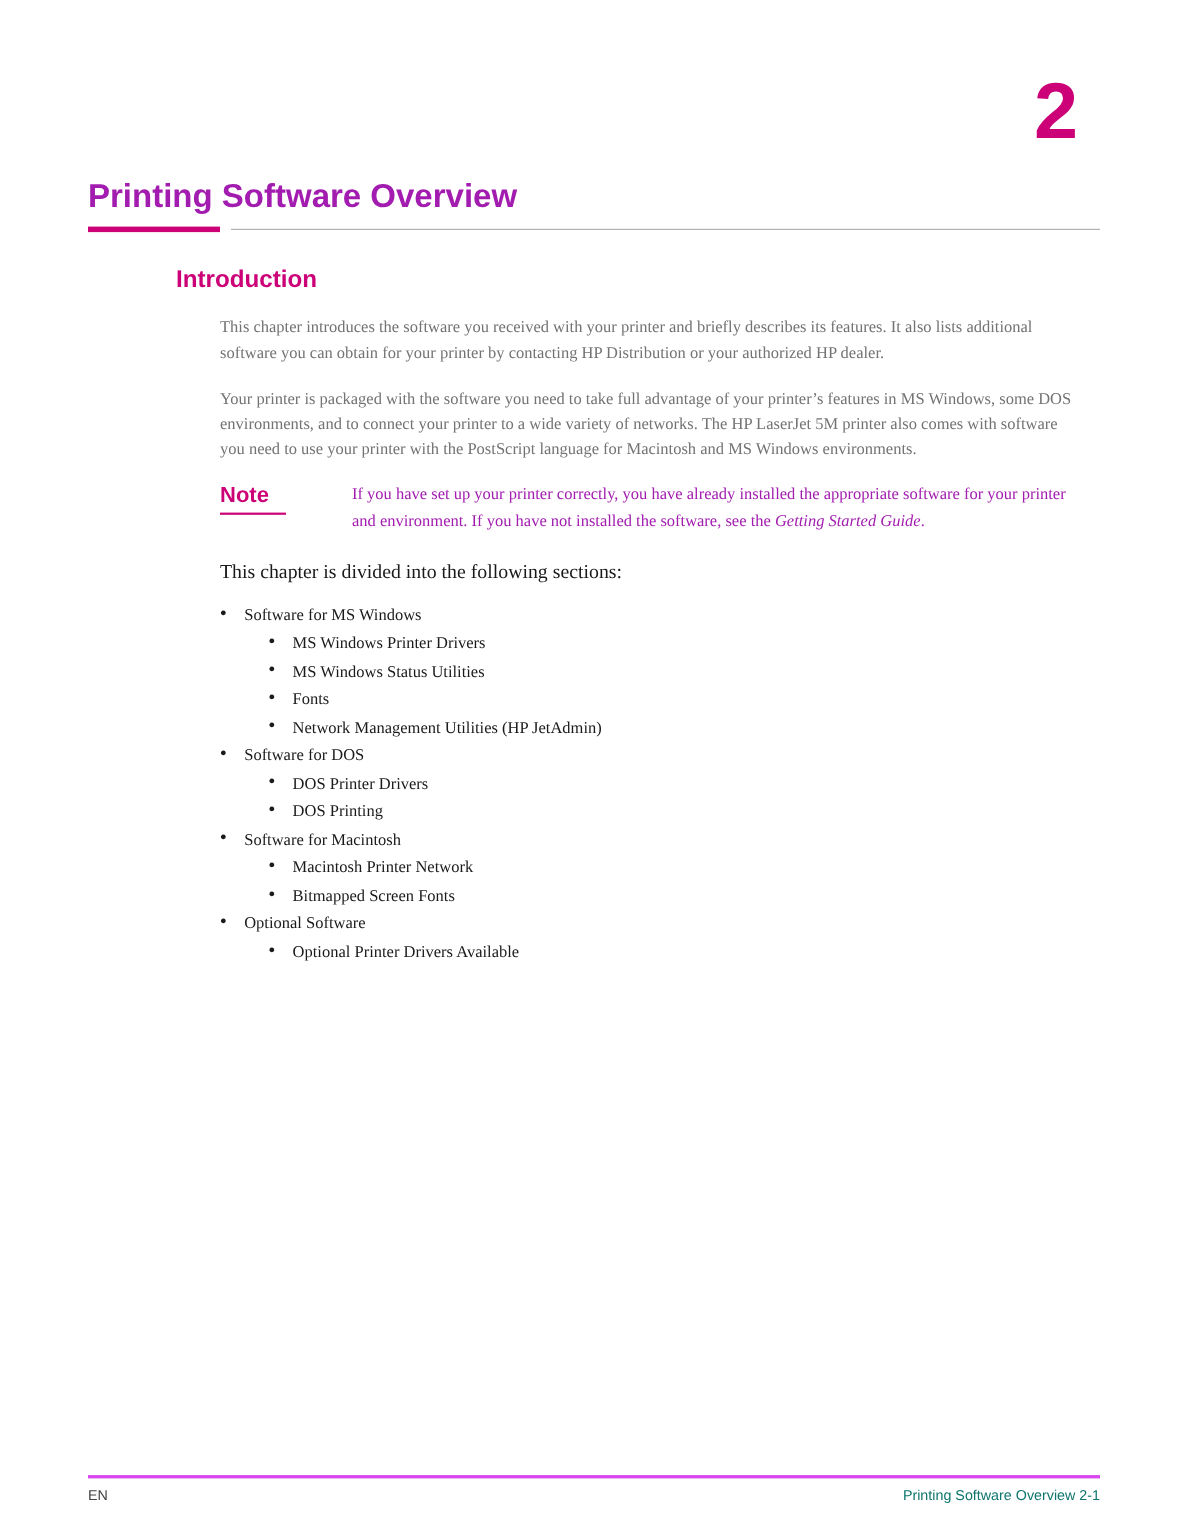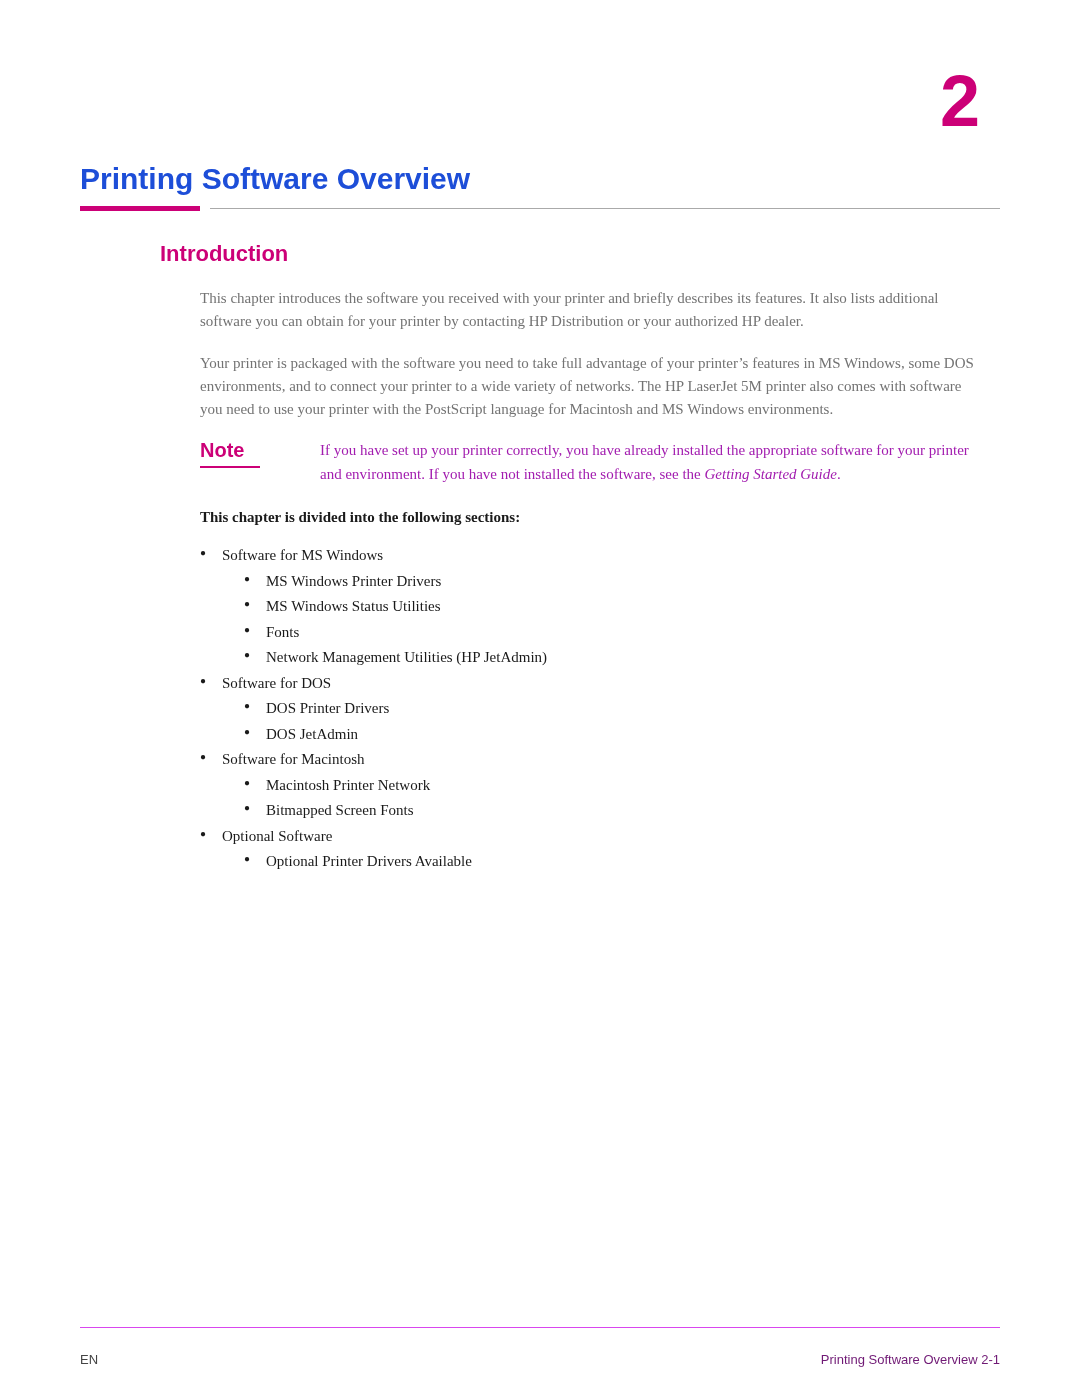--- a/index.html
+++ b/index.html
@@ -32,21 +32,21 @@
       font-weight: bold;
       color: #cc0077;
       margin-bottom: 20px;
       font-family: Arial, Helvetica, sans-serif;
       padding-right: 20px;
     }
 
     .chapter-title {
       font-size: 30px;
       font-weight: bold;
-      color: #1d4ed8;
+      color: #a21caf;
       font-family: Arial, Helvetica, sans-serif;
       margin-bottom: 10px;
     }
 
     .title-rule {
       display: flex;
       align-items: center;
       margin-bottom: 30px;
     }
 
@@ -116,24 +116,23 @@
       line-height: 1.55;
       color: #a21caf;
       flex: 1;
     }
 
     .note-text em {
       font-style: italic;
     }
 
     .sections-intro {
-      font-size: 15px;
+      font-size: 18px;
       line-height: 1.55;
       margin-bottom: 14px;
-      font-weight: bold;
     }
 
     .bullet-list {
       list-style: none;
       padding: 0;
       margin: 0;
     }
 
     .bullet-list li {
       font-size: 15px;
@@ -174,36 +173,36 @@
       font-size: 10px;
       line-height: 1.9;
       color: #1a1a1a;
     }
 
     .footer {
       position: absolute;
       bottom: 30px;
       left: 80px;
       right: 80px;
-      border-top: 1px solid #d946ef;
-      padding-top: 24px;
+      border-top: 3px solid #d946ef;
+      padding-top: 8px;
       display: flex;
       justify-content: space-between;
       align-items: center;
     }
 
     .footer-left {
       font-size: 13px;
       color: #444;
       font-family: Arial, Helvetica, sans-serif;
     }
 
     .footer-right {
       font-size: 13px;
-      color: #701a75;
+      color: #0f766e;
       font-family: Arial, Helvetica, sans-serif;
     }
   </style>
 </head>
 <body>
 
 <div class="page">
 
   <div class="chapter-number">2</div>
 
@@ -235,21 +234,21 @@
 
     <ul class="bullet-list">
     <li>Software for MS Windows<ul class="bullet-list-inner">
             <li>MS Windows Printer Drivers</li>
             <li>MS Windows Status Utilities</li>
             <li>Fonts</li>
             <li>Network Management Utilities (HP JetAdmin)</li>
           </ul></li>
         <li>Software for DOS<ul class="bullet-list-inner">
             <li>DOS Printer Drivers</li>
-            <li>DOS JetAdmin</li>
+            <li>DOS Printing</li>
           </ul></li>
         <li>Software for Macintosh<ul class="bullet-list-inner">
             <li>Macintosh Printer Network</li>
             <li>Bitmapped Screen Fonts</li>
           </ul></li>
         <li>Optional Software<ul class="bullet-list-inner">
             <li>Optional Printer Drivers Available</li>
           </ul></li>
       </ul>
 

